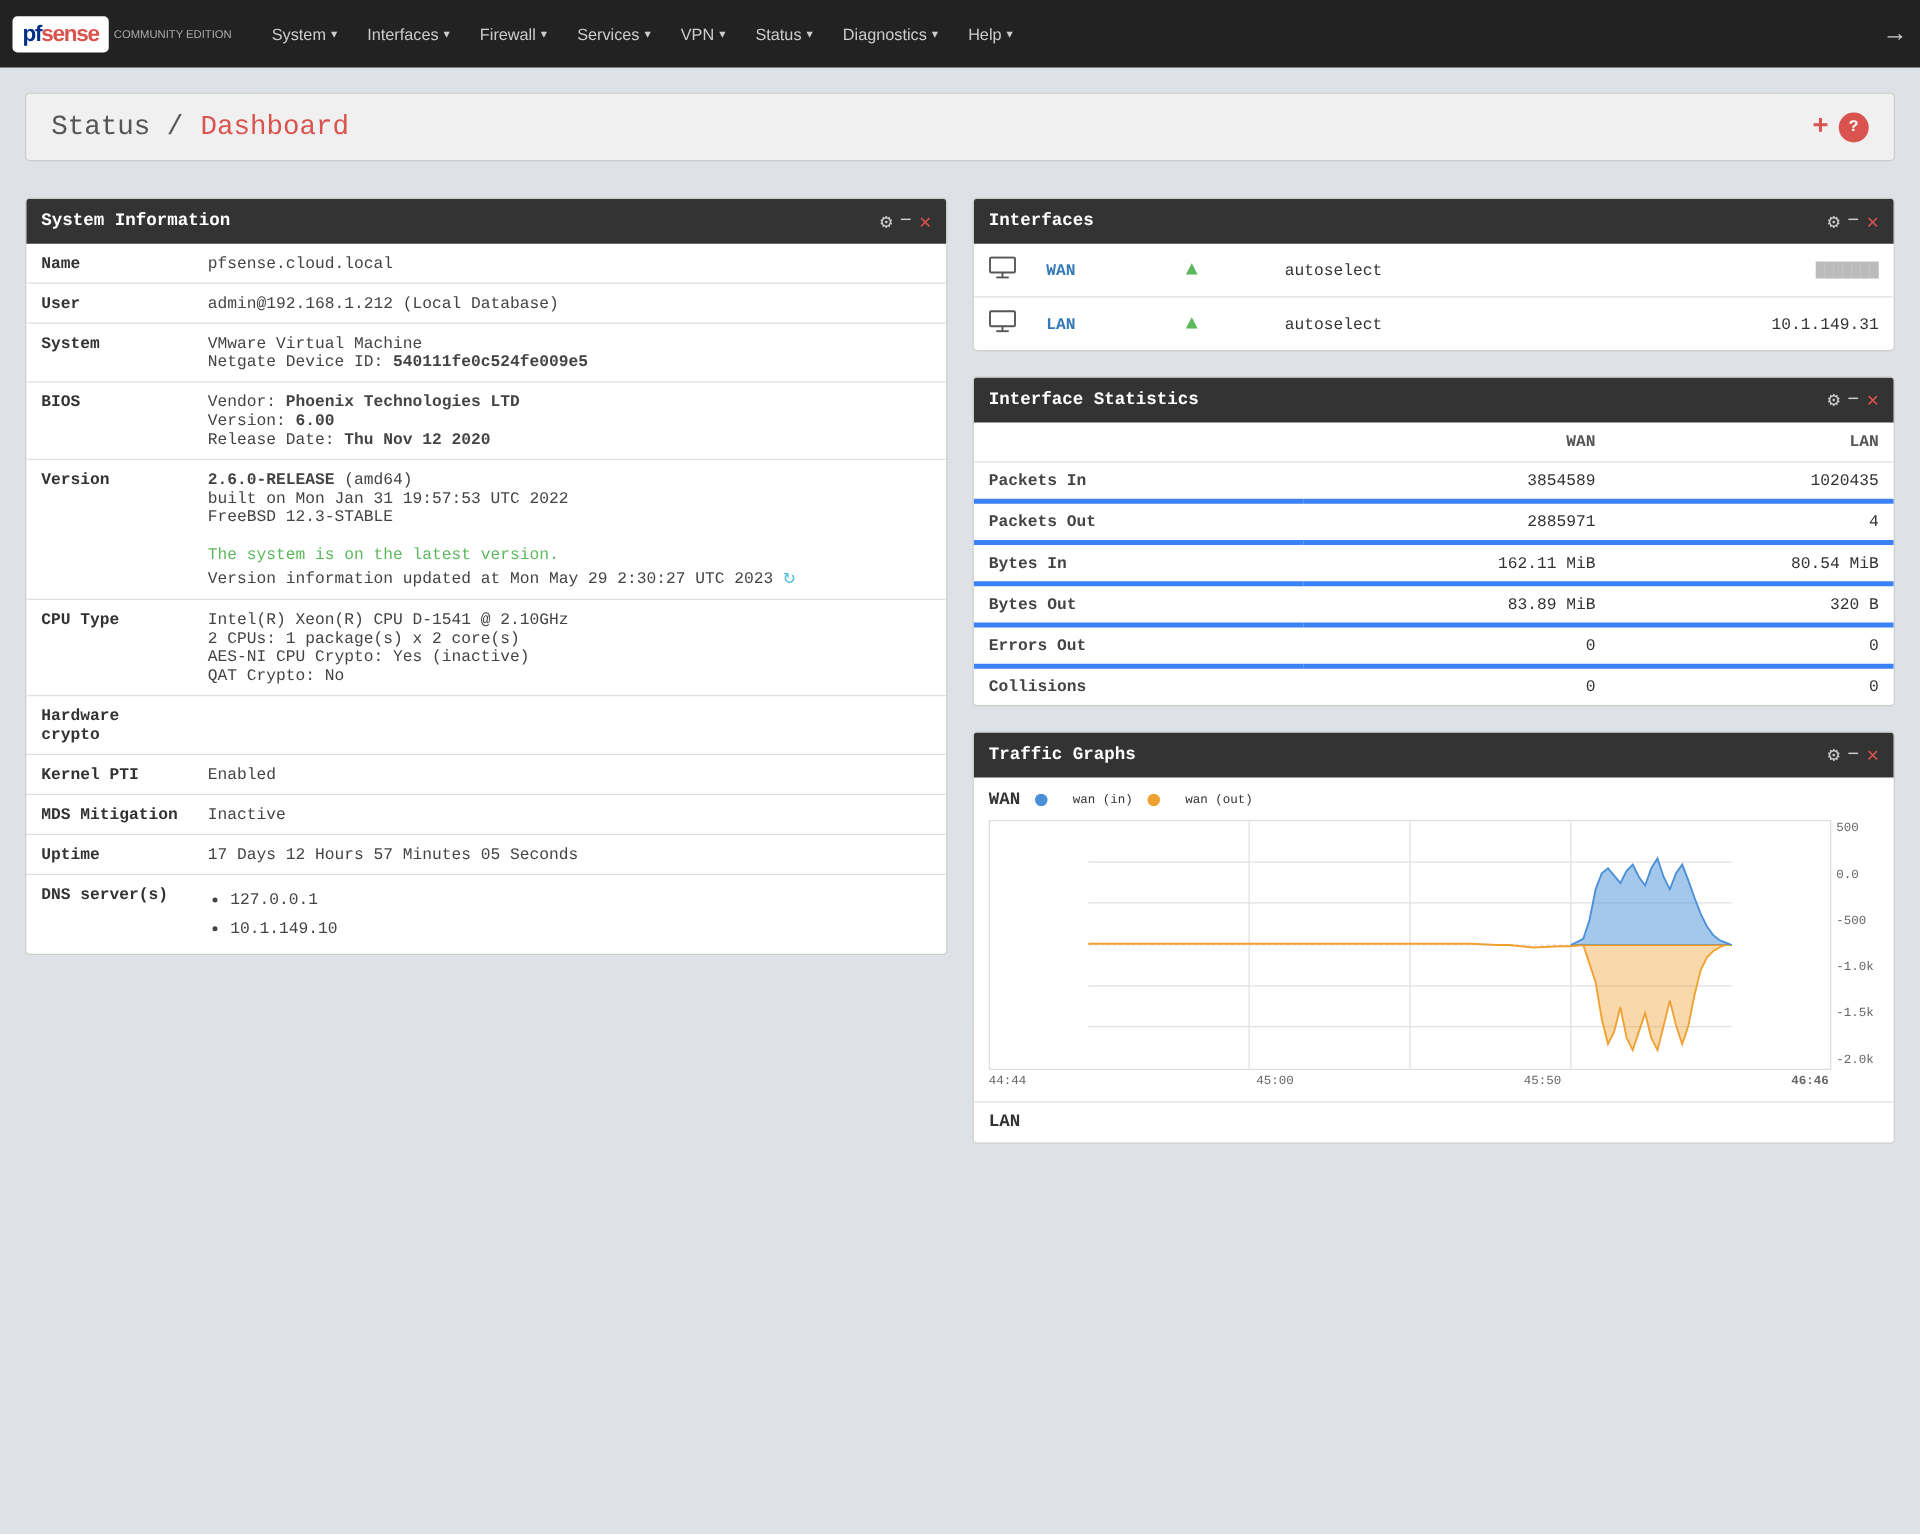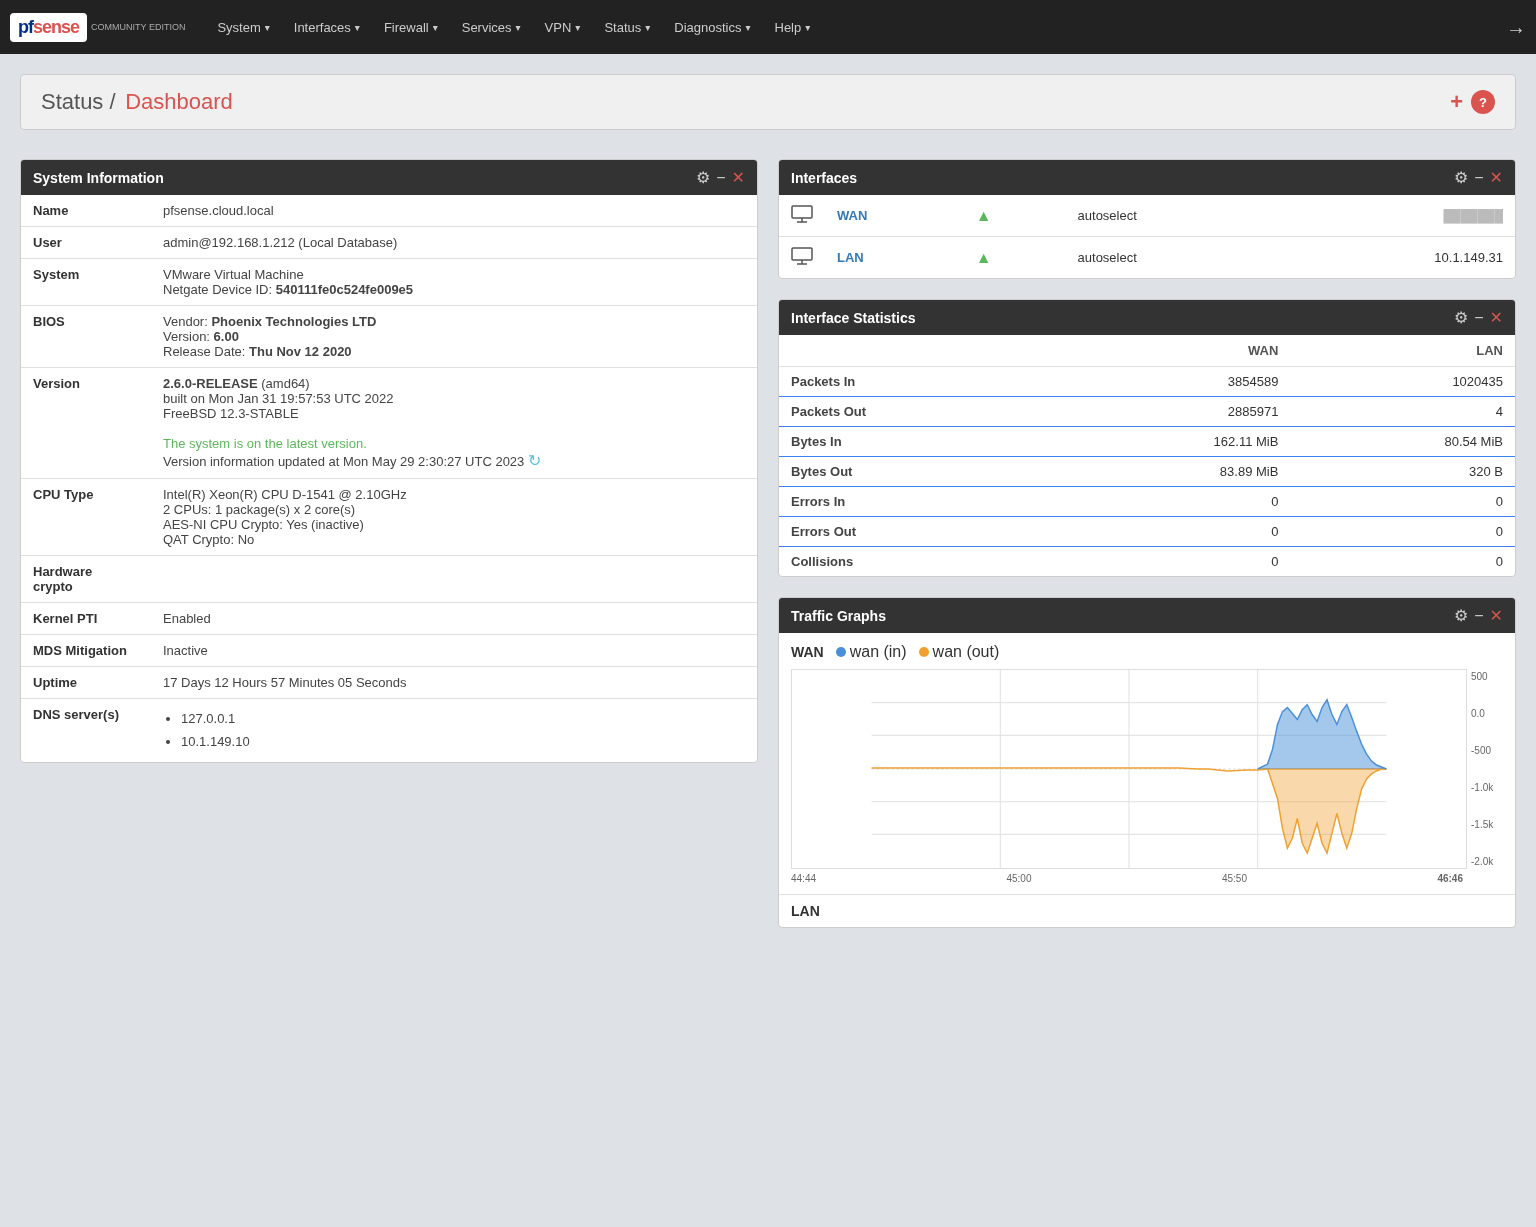--- a/index.html
+++ b/index.html
@@ -58,20 +58,21 @@
     .nav-logout {
       color: #ccc;
       margin-left: auto;
       cursor: pointer;
       font-size: 18px;
     }
 
     
     .page-content {
       padding: 20px 20px;
+      font-family: Liberation Mono, monospace;
     }
 
     
     .breadcrumb-bar {
       background: #f0f0f0;
       border: 1px solid #ccc;
       border-radius: 4px;
       padding: 14px 20px;
       display: flex;
       align-items: center;
@@ -204,21 +205,21 @@
     .stats-table th {
       padding: 8px 12px;
       text-align: right;
       font-weight: bold;
       color: #555;
       border-bottom: 1px solid #e0e0e0;
     }
     .stats-table th:first-child { text-align: left; }
     .stats-table td {
       padding: 7px 12px;
-      border-bottom: 1px solid #3b82f6;
+      border-bottom: 4px solid #3b82f6;
       text-align: right;
     }
     .stats-table td:first-child {
       text-align: left;
       font-weight: bold;
       color: #444;
     }
     .stats-table tr:last-child td { border-bottom: none; }
 
     
@@ -228,22 +229,22 @@
     .graph-header {
       display: flex;
       align-items: center;
       gap: 12px;
       margin-bottom: 8px;
     }
     .graph-title { font-weight: bold; font-size: 14px; }
     .legend-item {
       display: flex;
       align-items: center;
-      gap: 4px;
-      font-size: 16px;
+      gap: 20px;
+      font-size: 10px;
       text-align: center;
     }
     .legend-dot {
       width: 10px; height: 10px; border-radius: 50%;
     }
     .dot-blue { background: #4a90d9; }
     .dot-orange { background: #f0a030; }
     .graph-labels-x {
       display: flex;
       justify-content: space-between;
@@ -486,25 +487,20 @@
             </tr>
             <tr>
               <td>Bytes In</td>
               <td>162.11 MiB</td>
               <td>80.54 MiB</td>
             </tr>
             <tr>
               <td>Bytes Out</td>
               <td>83.89 MiB</td>
               <td>320 B</td>
-            </tr>
-            <tr>
-              <td>Errors In</td>
-              <td>0</td>
-              <td>0</td>
             </tr>
             <tr>
               <td>Errors Out</td>
               <td>0</td>
               <td>0</td>
             </tr>
             <tr>
               <td>Collisions</td>
               <td>0</td>
               <td>0</td>

